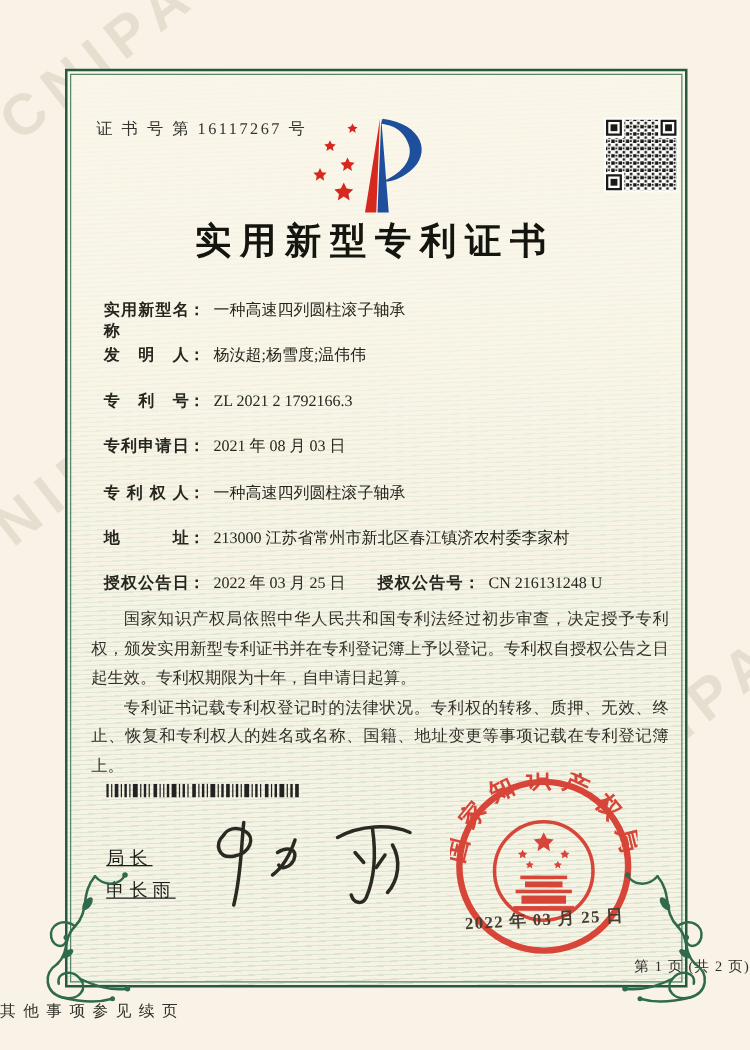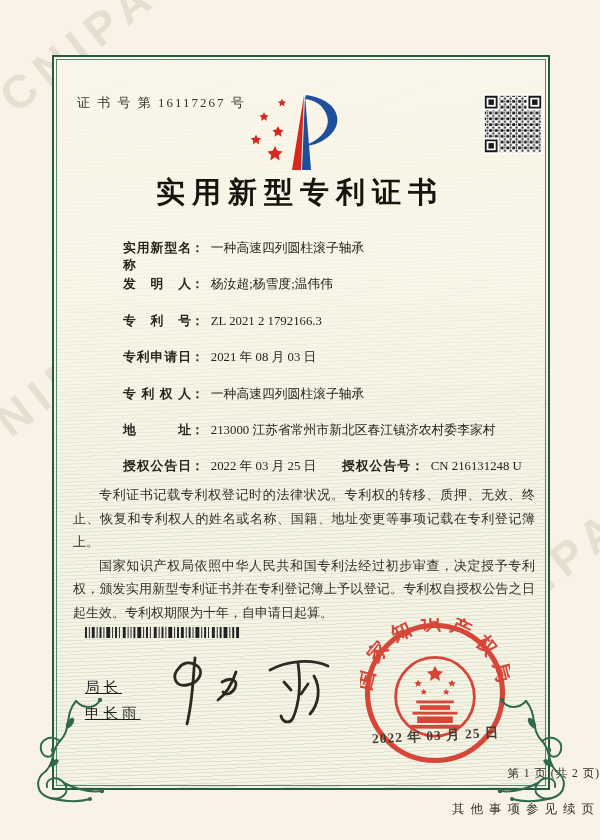--- a/index.html
+++ b/index.html
@@ -12,40 +12,40 @@
          border:2px solid #26593f;
          background:
            linear-gradient(180deg, rgba(250,246,233,0.95) 0%, rgba(250,246,233,0.75) 30%, rgba(243,243,229,0.25) 62%, rgba(240,242,228,0.05) 100%),
            repeating-linear-gradient(178deg, rgba(105,150,118,0.18) 0px, rgba(105,150,118,0.18) 1px, rgba(0,0,0,0) 1px, rgba(0,0,0,0) 3.6px),
            #f6f3e4;}
   .frame::after{content:"";position:absolute;inset:2px;border:1px solid #56876b;}
   .abs{position:absolute;}
   .certno{left:77px;top:94px;font-size:13px;letter-spacing:2px;color:#33332f;}
   .title{left:0;top:173px;width:100%;text-align:center;font-size:29px;font-weight:bold;
          letter-spacing:7px;color:#15150f;}
-  .rows{left:83px;top:240px;width:460px;font-size:12.8px;margin-left:40px;}
+  .rows{left:83px;top:240px;width:460px;font-size:12.8px;}
   .frow{position:relative;height:36.4px;line-height:17px;}
   .flabel{display:inline-block;width:68px;text-align:justify;text-align-last:justify;
           -moz-text-align-last:justify;font-weight:600;color:#26261f;vertical-align:top;}
   .fcolon{font-weight:600;color:#26261f;}
   .fvalue{margin-left:7px;color:#26261f;}
   .grant-right{position:absolute;left:219px;top:0;}
   .grant-right .flabel{width:auto;letter-spacing:1px;}
   .paras{left:73px;top:483px;width:462px;font-size:13px;line-height:23.5px;
          text-align:justify;color:#33302a;font-style:oblique 7deg;}
   .paras p{margin:0;text-indent:2em;}
   .barcode{left:85px;top:627px;width:155px;height:11px;}
   .signer{left:85px;top:674px;font-family:"Liberation Sans","DejaVu Sans",sans-serif;
           font-size:14.5px;letter-spacing:4px;color:#1d1d1a;line-height:26px;font-weight:500;text-decoration:underline;}
   .autograph{left:162px;top:652px;}
   .seal{left:360px;top:618px;width:150px;height:150px;opacity:.93;}
   .sealdate{left:372px;top:727px;font-size:13.5px;letter-spacing:1px;color:#473e33;
             transform:rotate(-3deg);font-weight:600;}
   .pageinfo{left:0;top:766px;width:100%;text-align:right;font-size:11.5px;color:#2e2e28;letter-spacing:1px;}
-  .contnote{left:0;top:801px;width:100%;text-align:right;font-size:12.5px;color:#2f2f29;letter-spacing:6px;}
+  .contnote{left:0;top:801px;width:100%;text-align:left;font-size:12.5px;color:#2f2f29;letter-spacing:6px;}
   .flourish{position:absolute;width:92px;height:106px;z-index:3;}
   .fl-left{left:26px;top:697px;}
   .fl-right{right:24px;top:697px;transform:scaleX(-1);}
   svg{display:block;}
 </style>
 </head>
 <body>
 
 <div class="page">
 
@@ -156,22 +156,22 @@
     <div class="frow">
       <span class="flabel">地址</span><span class="fcolon">：</span><span class="fvalue">213000 江苏省常州市新北区春江镇济农村委李家村</span>
     </div>
     <div class="frow">
       <span><span class="flabel">授权公告日</span><span class="fcolon">：</span><span class="fvalue">2022 年 03 月 25 日</span></span>
       <span class="grant-right"><span class="flabel">授权公告号</span><span class="fcolon">：</span><span class="fvalue">CN 216131248 U</span></span>
     </div>
   </div>
 
   <div class="abs paras">
+    <p>国家知识产权局依照中华人民共和国专利法经过初步审查，决定授予专利权，颁发实用新型专利证书并在专利登记簿上予以登记。专利权自授权公告之日起生效。专利权期限为十年，自申请日起算。</p>
     <p>专利证书记载专利权登记时的法律状况。专利权的转移、质押、无效、终止、恢复和专利权人的姓名或名称、国籍、地址变更等事项记载在专利登记簿上。</p>
-    <p>国家知识产权局依照中华人民共和国专利法经过初步审查，决定授予专利权，颁发实用新型专利证书并在专利登记簿上予以登记。专利权自授权公告之日起生效。专利权期限为十年，自申请日起算。</p>
   </div>
 
   <svg class="abs barcode" viewBox="0 0 160 13" preserveAspectRatio="none">
     <g fill="#222">
       <rect x="0" width="2" height="13"></rect>
         <rect x="4" width="1" height="13"></rect>
         <rect x="7" width="3" height="13"></rect>
       <rect x="12" width="1" height="13"></rect>
         <rect x="15" width="2" height="13"></rect>
         <rect x="19" width="1" height="13"></rect>

